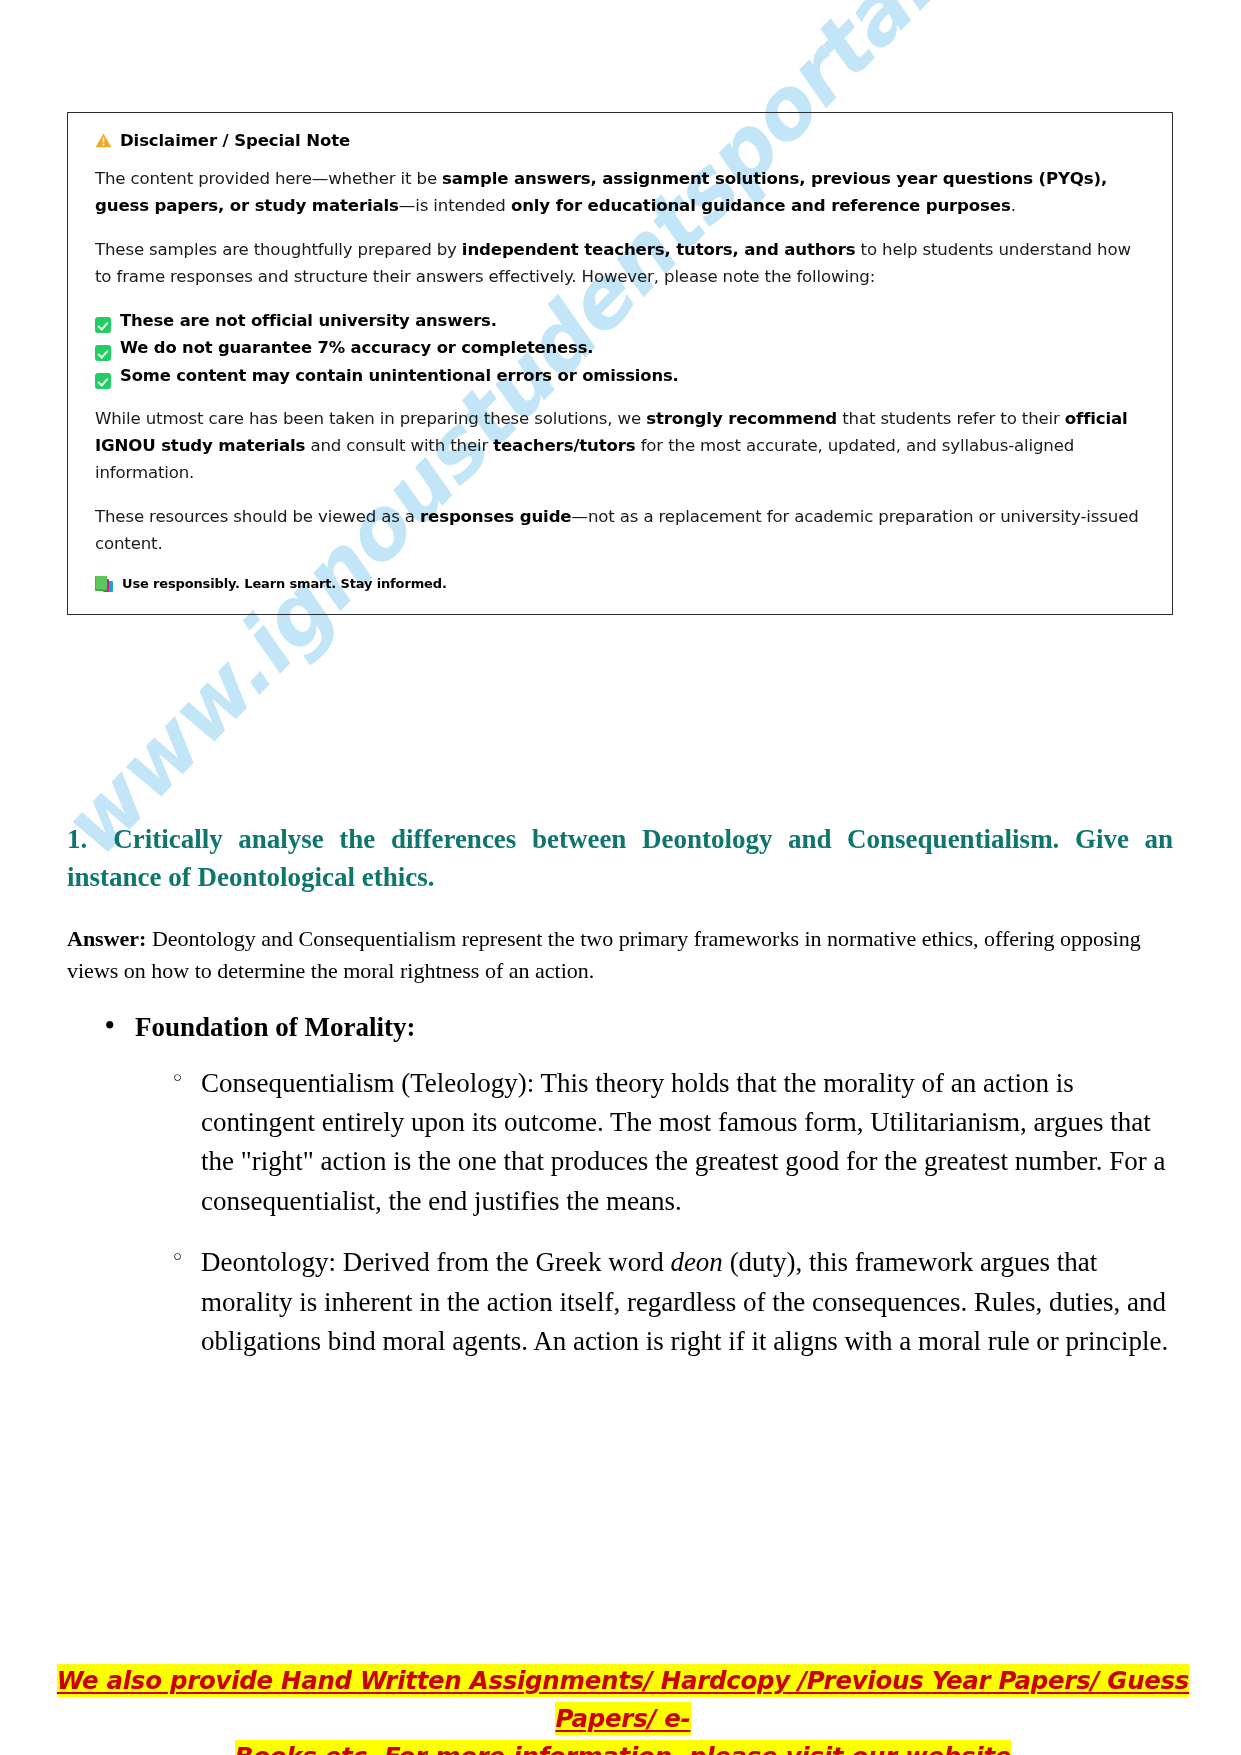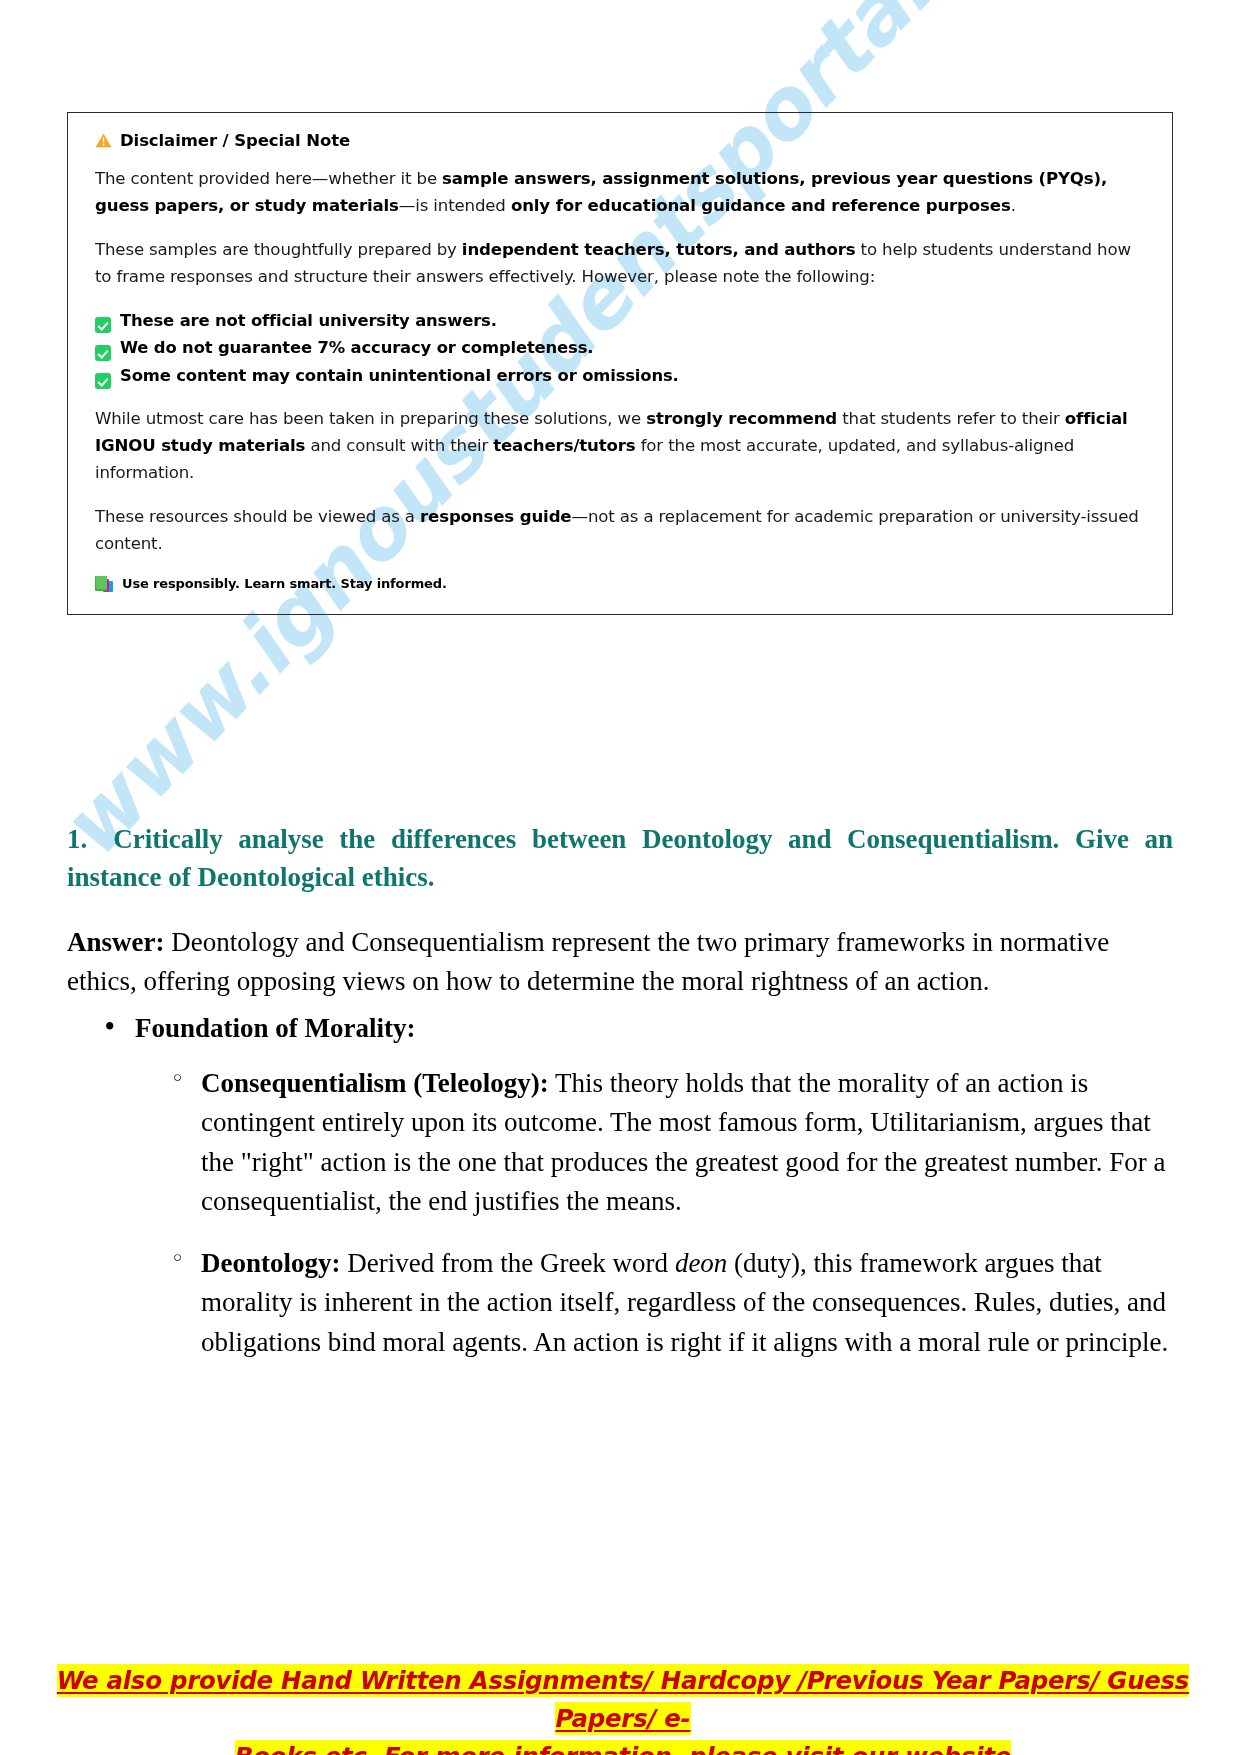--- a/index.html
+++ b/index.html
@@ -161,24 +161,24 @@
     font-weight: 700;
     line-height: 1.42;
     color: #0f766e;
     text-align: justify;
     margin: 0 0 26px 0;
     font-family: "Liberation Serif", serif;
   }
   .q-num { margin-right: 26px; }
 
   .answer-p {
-    font-size: 27px;
+    font-size: 22px;
     line-height: 1.45;
     color: #000;
-    margin: 0 0 8px 0;
+    margin: 0 0 22px 0;
     text-align: left;
     font-family: "Liberation Serif", serif;
   }
   .answer-p b { font-weight: 700; }
 
   ul.lvl1 {
     list-style: none;
     margin: 0;
     padding: 0;
   }
@@ -223,21 +223,21 @@
     font-size: 15px;
     color: #000;
     line-height: 1;
   }
   .lvl2-text {
     font-size: 27px;
     line-height: 1.46;
     color: #000;
     font-family: "Liberation Serif", serif;
   }
-  .lvl2-text b { font-weight: 700; text-align: right; }
+  .lvl2-text b { font-weight: 400; text-align: right; }
   .lvl2-text i { font-style: italic; }
 
   
   #footer-banner {
     position: absolute;
     left: 50px;
     top: 1662px;
     width: 1146px;
     z-index: 20;
     text-align: center;

